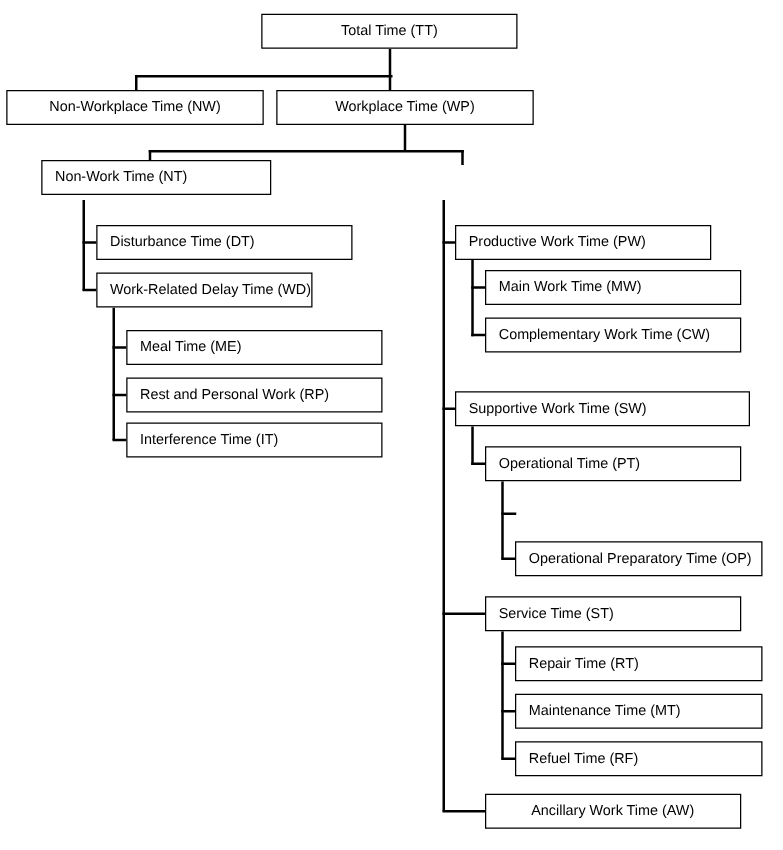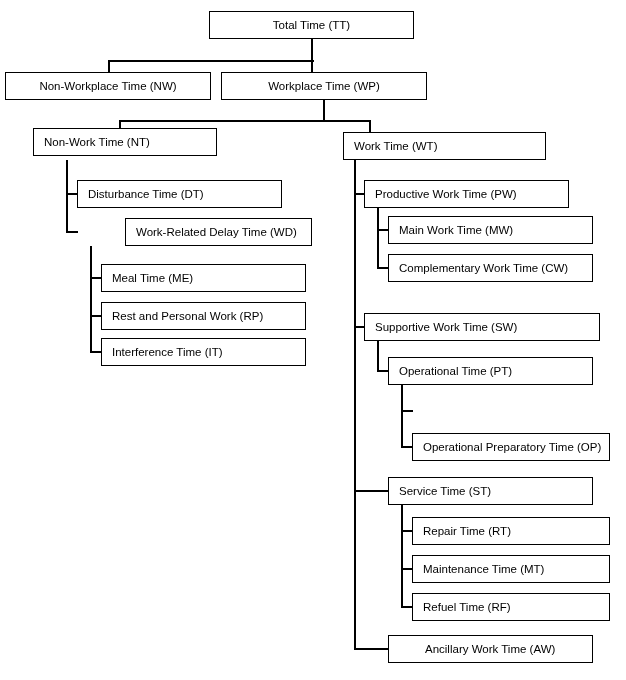--- a/index.html
+++ b/index.html
@@ -63,28 +63,27 @@
 
   <div class="node center" style="left:5px; top:72px; width:206px;">Non-Workplace Time (NW)</div>
   <div class="node center" style="left:221px; top:72px; width:206px;">Workplace Time (WP)</div>
 
   <div class="connector v" style="left:323px; top:100px; width:2px; height:20px;"></div>
   <div class="connector h" style="left:119px; top:120px; width:252px; height:2px;"></div>
   <div class="connector v" style="left:119px; top:120px; width:2px; height:12px;"></div>
   <div class="connector v" style="left:369px; top:120px; width:2px; height:12px;"></div>
 
   <div class="node left" style="left:33px; top:128px; width:184px;">Non-Work Time (NT)</div>
-  <div class="node left" style="left:343px; top:132px; width:203px;">Work Time (WT)</div>
 
   <div class="connector v" style="left:66px; top:160px; width:2px; height:72px;"></div>
   <div class="connector h" style="left:66px; top:193px; width:12px; height:2px;"></div>
   <div class="connector h" style="left:66px; top:231px; width:12px; height:2px;"></div>
 
   <div class="node left" style="left:77px; top:180px; width:205px;">Disturbance Time (DT)</div>
-  <div class="node left" style="left:77px; top:218px; width:187px;margin-left:48px;">Work-Related Delay Time (WD)</div>
+  <div class="node left" style="left:77px; top:218px; width:173px;">Work-Related Delay Time (WD)</div>
 
   <div class="connector v" style="left:90px; top:246px; width:2px; height:106px;"></div>
   <div class="connector h" style="left:90px; top:277px; width:12px; height:2px;"></div>
   <div class="connector h" style="left:90px; top:315px; width:12px; height:2px;"></div>
   <div class="connector h" style="left:90px; top:351px; width:12px; height:2px;"></div>
 
   <div class="node left" style="left:101px; top:264px; width:205px;">Meal Time (ME)</div>
   <div class="node left" style="left:101px; top:302px; width:205px;">Rest and Personal Work (RP)</div>
   <div class="node left" style="left:101px; top:338px; width:205px;">Interference Time (IT)</div>
 

